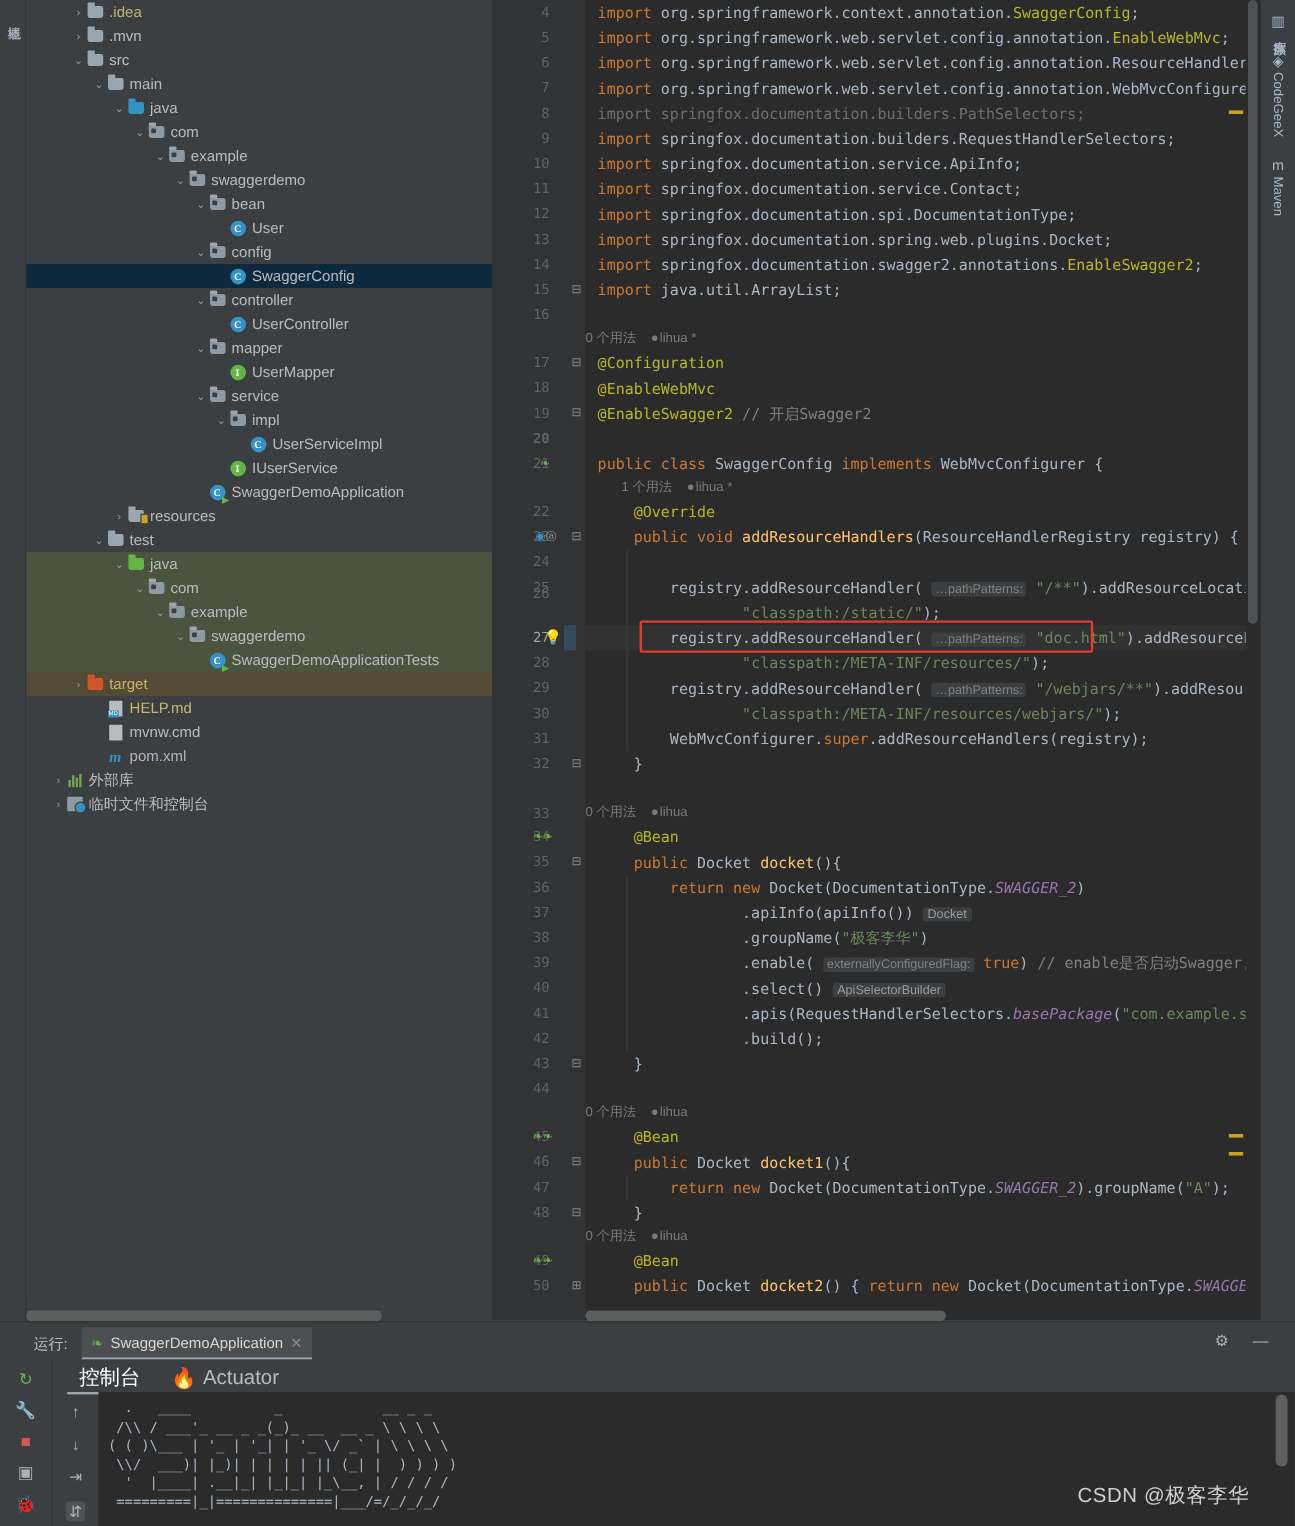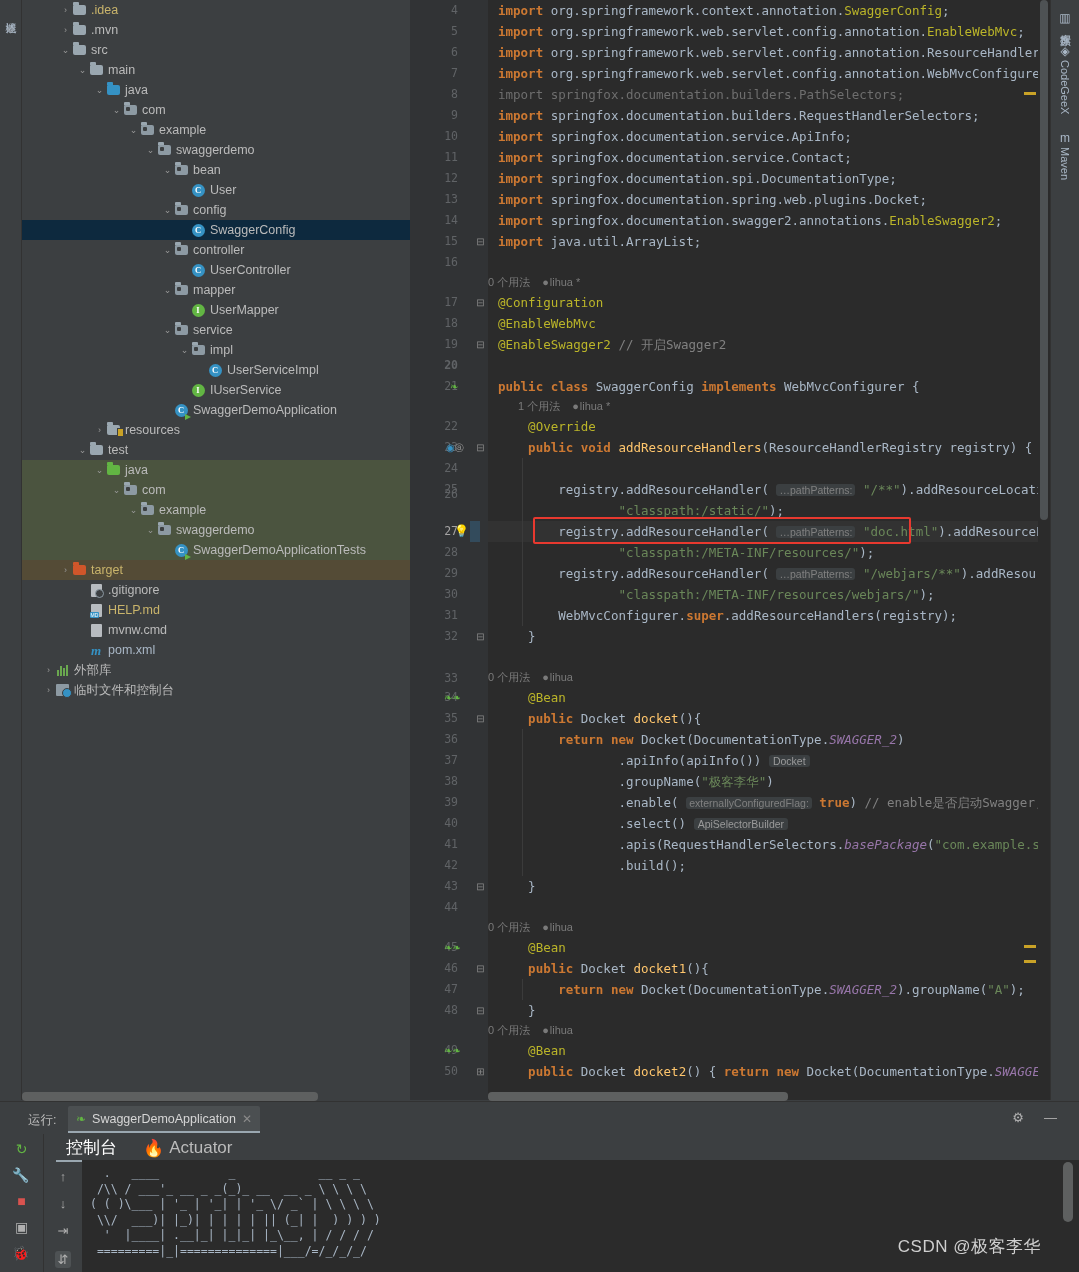--- a/index.html
+++ b/index.html
@@ -102,21 +102,21 @@
     position:absolute; left:0; width:78px; text-align:right; padding-right:30px;
     font-family:"DejaVu Sans Mono", monospace; font-size:11.5px; color:#606366;
     height:21px; line-height:21px;
   }
   .ln.cur { color:#a4a3a3; }
   .cl {
     position:absolute; left:0; right:0; height:21px; line-height:21px;
     font-family:"DejaVu Sans Mono", monospace; font-size:12.5px;
     color:#a9b7c6; white-space:pre;
   }
-  .kw { color:#cc7832;font-weight:bold; }
+  .kw { color:#cc7832; }
   .ann { color:#bbb529; }
   .str { color:#6a8759; }
   .cmt { color:#808080; }
   .sfld { color:#9876aa; font-style:italic; }
   .mth { color:#ffc66d; }
   .dim { color:#6e6e6e; }
   .hintp {
     background:#3b3f41; color:#808080; font-size:10.5px; padding:0 3px;
     border-radius:3px; font-family:"Liberation Sans",sans-serif;
   }
@@ -446,28 +446,20 @@
         </span>
         <span class="lbl ">SwaggerDemoApplicationTests</span>
       </div>
       <div class="trow targetroot">
         <span style="display:inline-block;width:38px"></span>
         <span class="arrow">›</span>
         <span class="ico">
           <span class="fold orange"></span>
         </span>
         <span class="lbl yel">target</span>
-      </div>
-      <div class="trow">
-        <span style="display:inline-block;width:55px"></span>
-        <span class="arrow"></span>
-        <span class="ico">
-          <span class="filic git"></span>
-        </span>
-        <span class="lbl ">.gitignore</span>
       </div>
       <div class="trow">
         <span style="display:inline-block;width:55px"></span>
         <span class="arrow"></span>
         <span class="ico">
           <span class="filic md"></span>
         </span>
         <span class="lbl yel">HELP.md</span>
       </div>
       <div class="trow">

